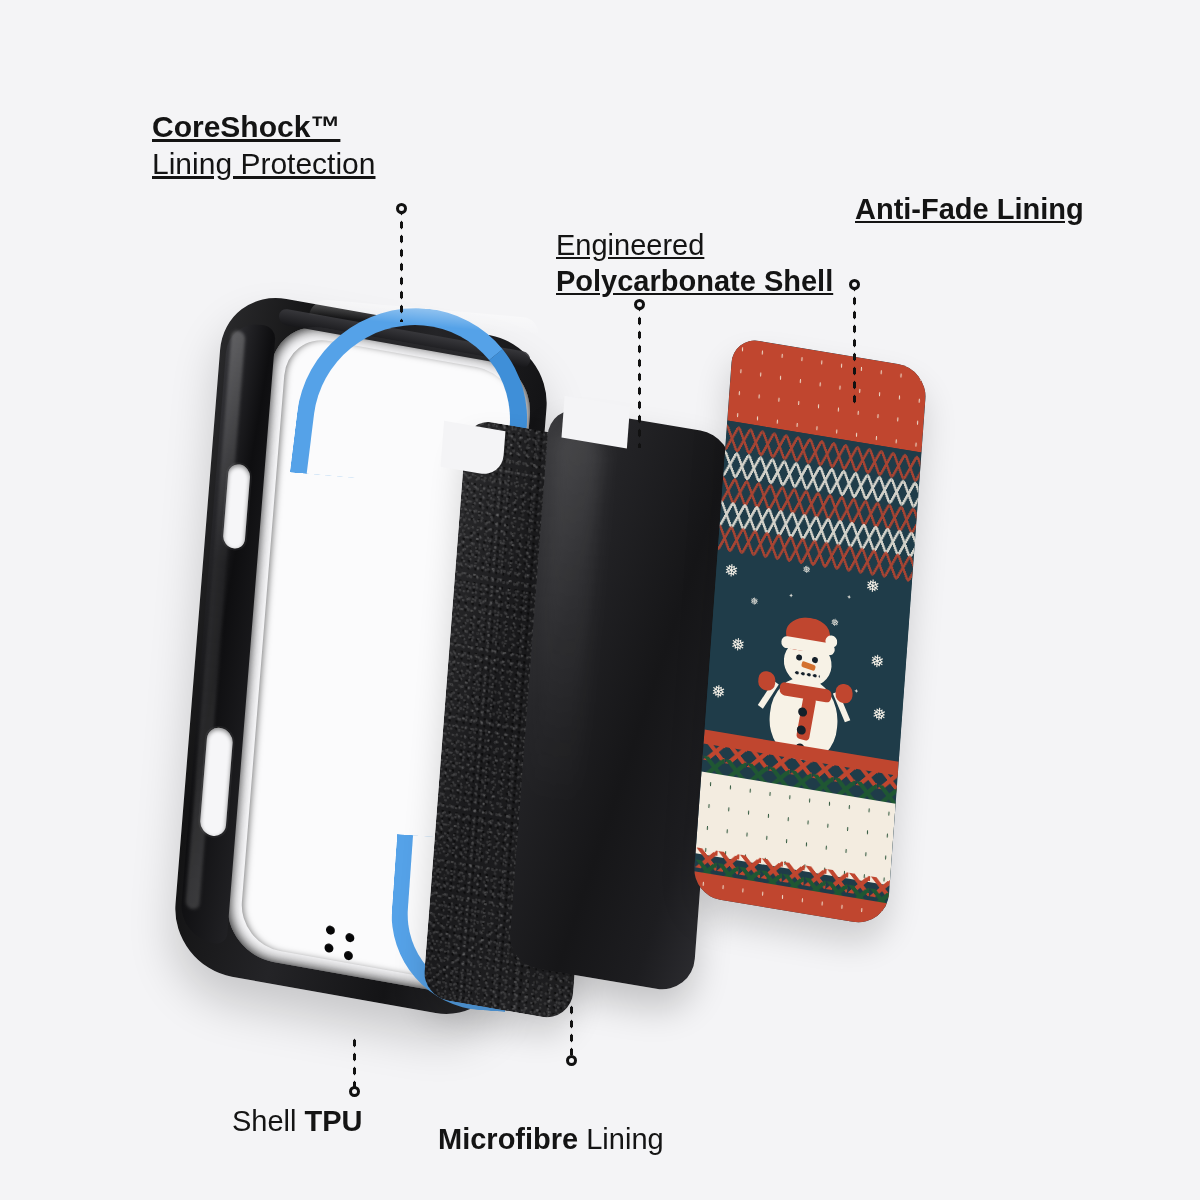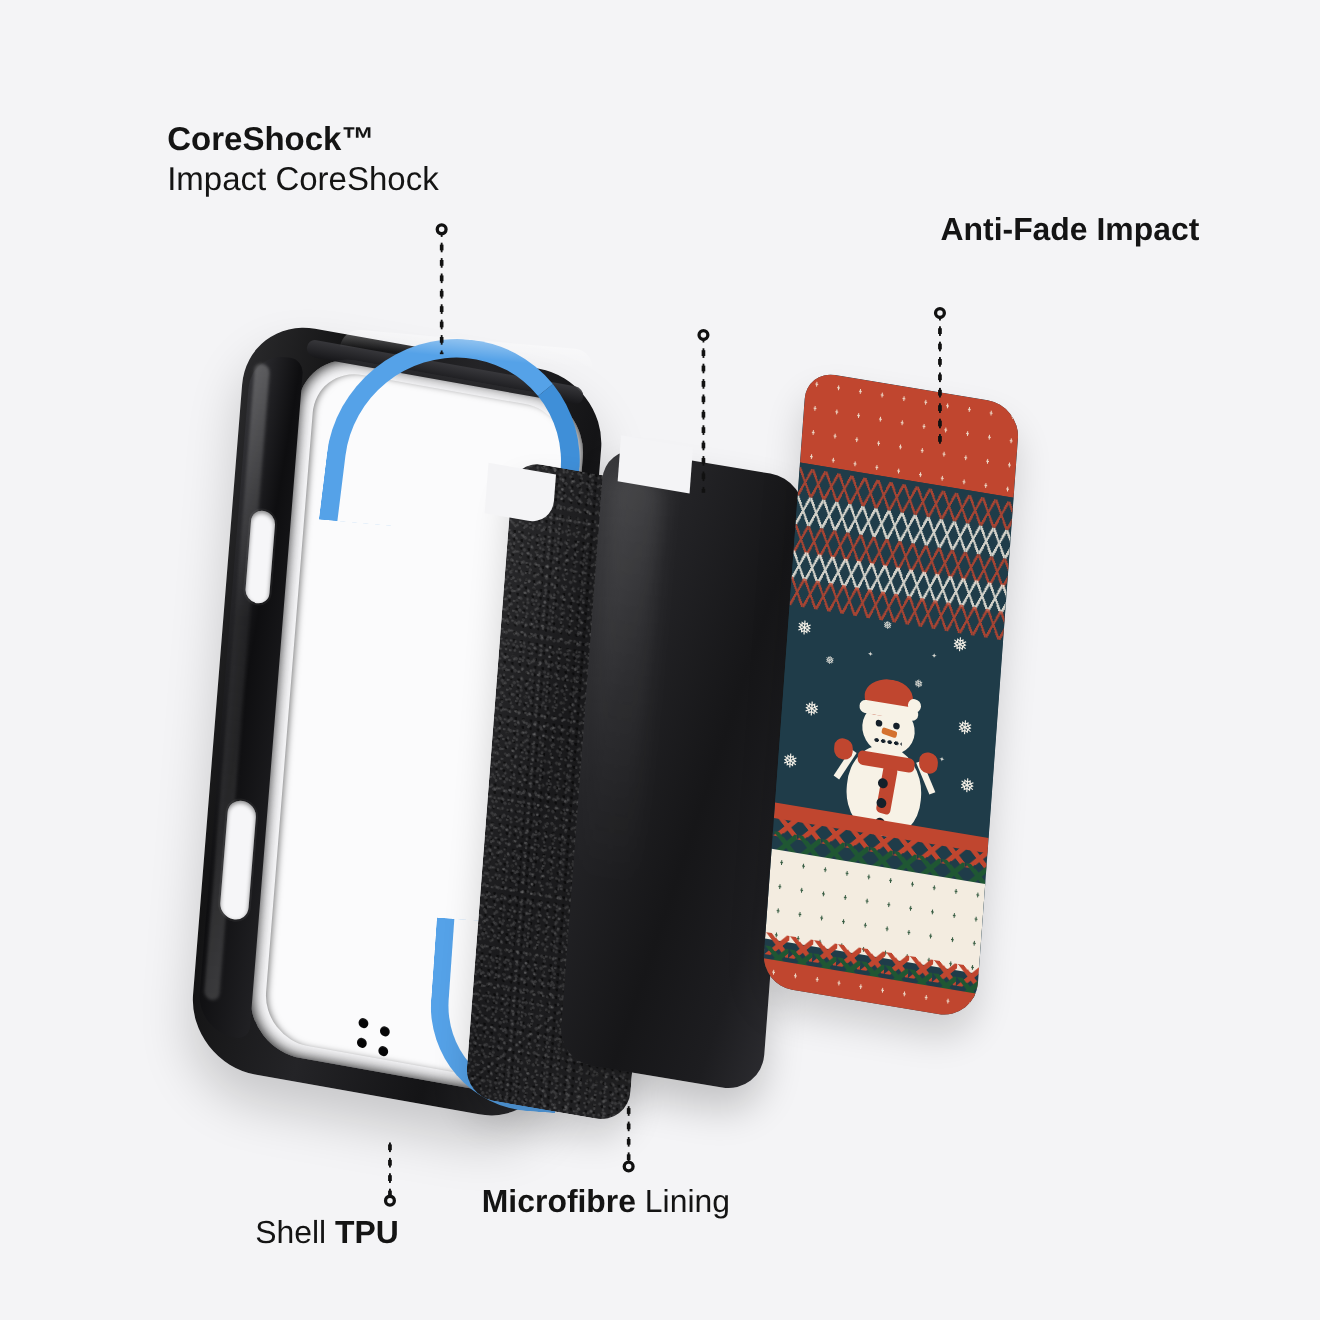--- a/index.html
+++ b/index.html
@@ -8,29 +8,29 @@
     background:#f4f4f6;
     font-family:"Liberation Sans", sans-serif;
     color:#111111;
     overflow:hidden;
     position:relative;
   }
   #stage{position:absolute;left:0;top:0;width:1200px;height:1200px;}
 
   
   .label{position:absolute;line-height:1.24;color:#141414;white-space:nowrap;}
-  .label .ln{display:block;}
+  .label .ln{display:block;text-decoration:underline;}
   .label .b{font-weight:700;}
   .label .r{font-weight:400;}
 
   #label-coreshock{left:152px;top:108px;font-size:30px;text-align:left;}
   #label-polycarbonate{left:556px;top:228px;font-size:29px;text-align:left;}
   #label-antifade{left:855px;top:192px;font-size:29px;text-align:left;}
   #label-tpu{left:232px;top:1104px;font-size:29px;}
-  #label-microfibre{left:438px;top:1076px;font-size:29px;text-align:center;}
+  #label-microfibre{left:438px;top:1122px;font-size:29px;text-align:center;}
 
   
   .leader{position:absolute;width:11px;}
   .leader .dots{
     position:absolute;left:3px;top:0;width:5px;height:100%;
     background-image:radial-gradient(#111 42%, transparent 46%);
     background-size:5px 14px;
     background-repeat:repeat-y;
   }
   .leader .ring{
@@ -383,26 +383,30 @@
     <div class="dots"></div>
     <div class="ring"></div>
   </div>
   <div class="leader bot-ring" id="leader-microfibre">
     <div class="dots"></div>
     <div class="ring"></div>
   </div>
 
   <div class="label" id="label-coreshock">
     <span class="ln b">CoreShock™</span>
-    <span class="ln r">Impact CoreShock</span>
-  </div>
-
+    <span class="ln r">Lining Protection</span>
+  </div>
+
+  <div class="label" id="label-polycarbonate">
+    <span class="ln r">Engineered</span>
+    <span class="ln b">Polycarbonate Shell</span>
+  </div>
 
   <div class="label" id="label-antifade">
-    <span class="ln b">Anti-Fade Impact</span>
+    <span class="ln b">Anti-Fade Lining</span>
   </div>
 
   <div class="label" id="label-tpu">
     <span class="r">Shell </span><span class="b">TPU</span>
   </div>
 
   <div class="label" id="label-microfibre">
     <span class="b">Microfibre</span><span class="r"> Lining</span>
   </div>
 

